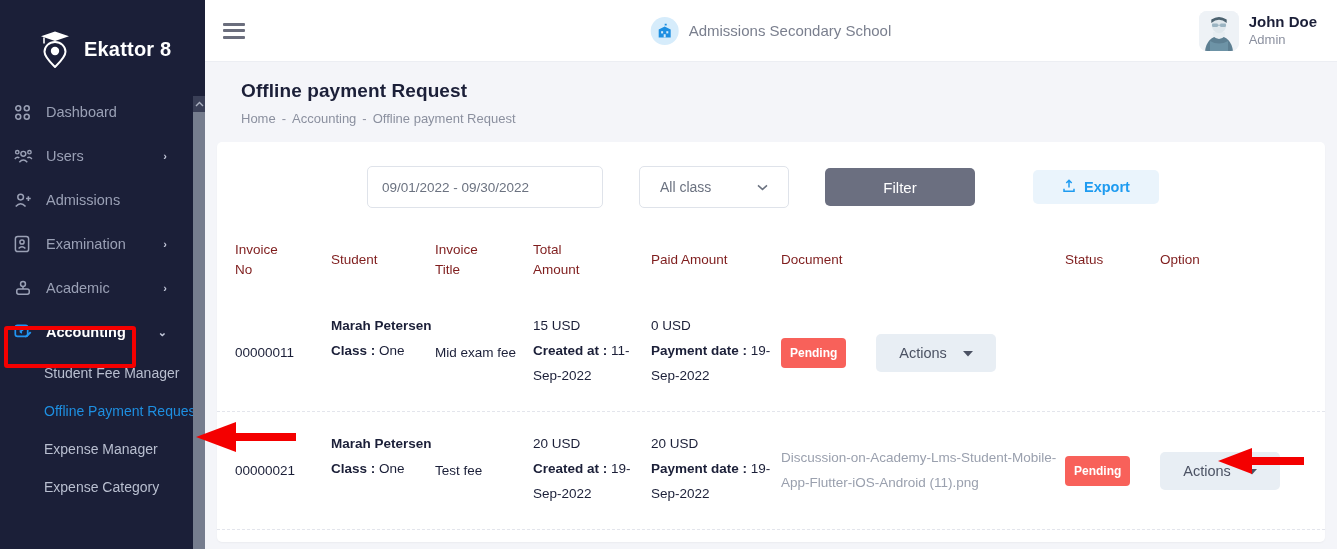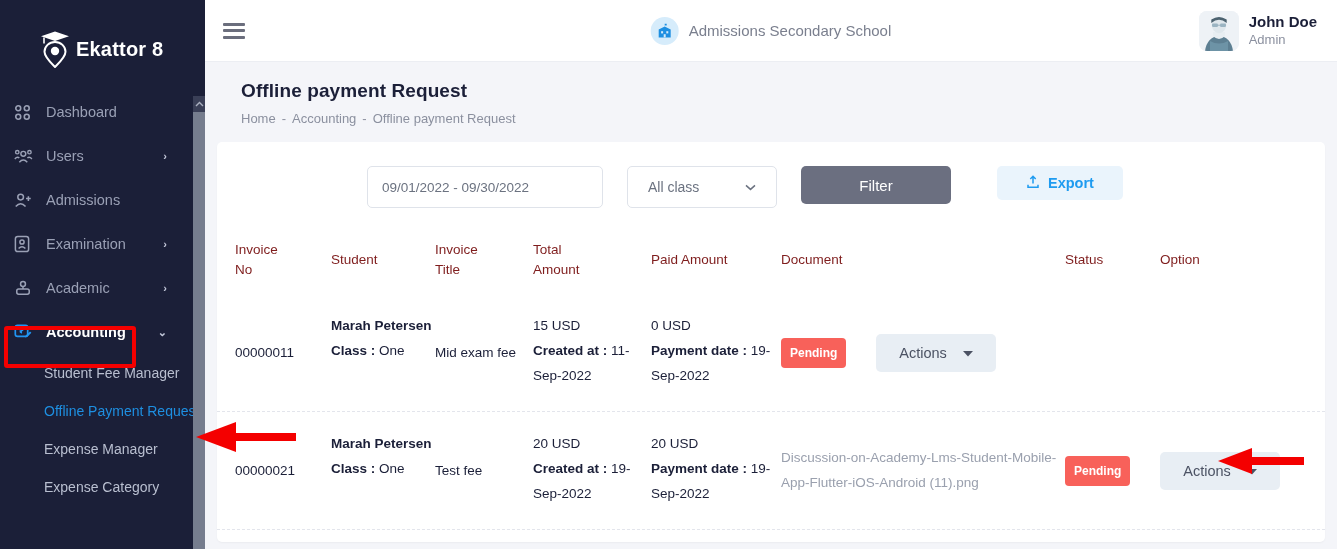--- a/index.html
+++ b/index.html
@@ -13,21 +13,21 @@
 
   
   .sidebar {
     width: 205px; height: 549px;
     background: #1b1f38;
     position: relative;
     flex: 0 0 205px;
     overflow: hidden;
   }
   .brand {
-    display: flex; align-items: center; gap: 4px;
+    display: flex; align-items: center; gap: 12px;
     padding: 22px 0 0 38px;
     height: 76px;
   }
   .brand-logo { width: 34px; height: 38px; position: relative; flex: 0 0 34px; }
   .brand-name {
     color: #ffffff; font-size: 20px; font-weight: bold; letter-spacing: .2px;
     white-space: nowrap;
   }
   .nav { margin-top: 14px; }
   .nav-item {
@@ -108,21 +108,21 @@
   .breadcrumb .sep { color: #8b909f; }
   .breadcrumb span { white-space: nowrap; }
 
   .card {
     margin: 16px 12px 0 12px; background: #ffffff; border-radius: 5px;
     height: 400px; position: relative; overflow: visible;
     box-shadow: 0 1px 2px rgba(0,0,0,.04);
   }
 
   .filters {
-    display: flex; gap: 24px;
+    display: flex; align-items: center; gap: 36px;
     padding: 24px 0 0 150px;
   }
   .daterange {
     width: 236px; height: 42px; border: 1px solid #dfe3ea; border-radius: 5px;
     display: flex; align-items: center; padding: 0 14px; font-size: 13.5px; color: #6b7280;
     background: #fff;
   }
   .classsel {
     width: 150px; height: 42px; border: 1px solid #dfe3ea; border-radius: 5px;
     display: flex; align-items: center; justify-content: space-between;

